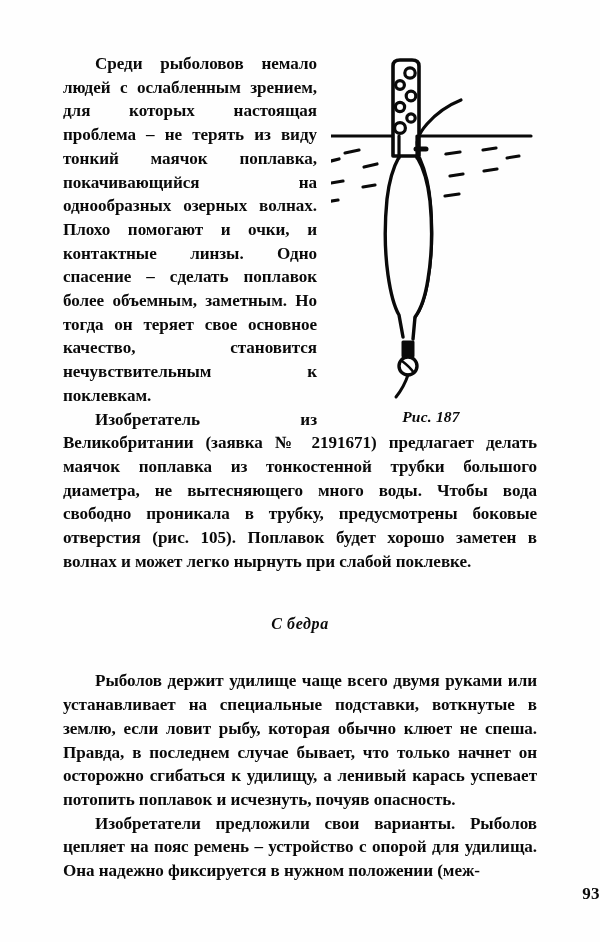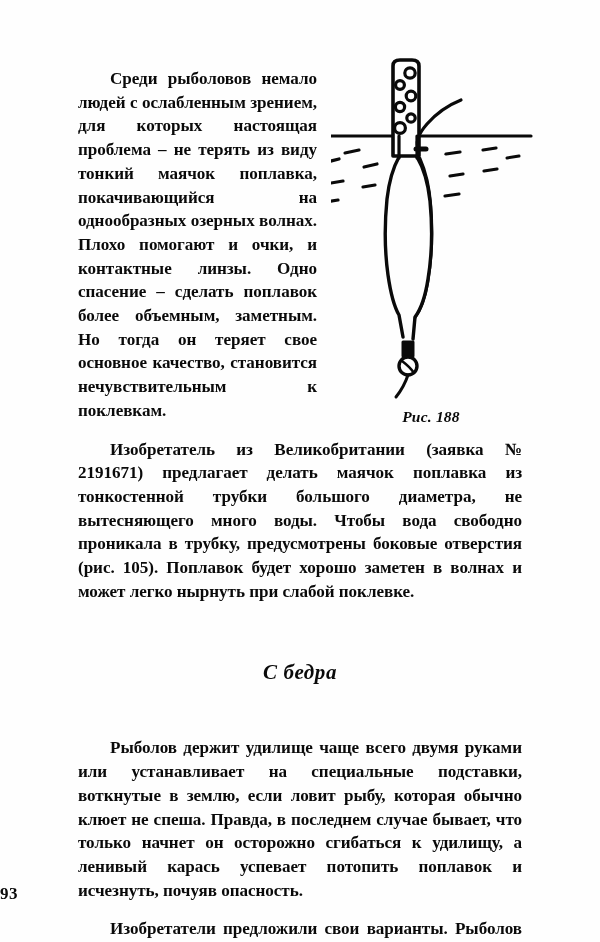--- a/index.html
+++ b/index.html
@@ -38,49 +38,49 @@
     font-style: italic;
     font-size: 15.5px;
     letter-spacing: 0.2px;
     margin-top: 6px;
     margin-right: 6px;
     color: #0a0a0a;
   }
 
   
   p.body-par {
-    margin: 15px;
+    margin: 0;
     font-size: 17.1px;
     line-height: 23.7px;
     text-align: justify;
     text-indent: 32px;
     font-weight: bold;
     letter-spacing: -0.05px;
     -webkit-font-smoothing: none;
   }
 
   
   h2.section-heading {
     margin: 0;
-    font-size: 21px;
+    font-size: 16px;
     font-weight: bold;
     font-style: italic;
     text-align: center;
     letter-spacing: 0.6px;
   }
   .gap-before-heading { height: 42px; }
   .gap-after-heading  { height: 36px; }
 
   
   .page-number {
     position: absolute;
     left: 0;
     right: 0;
     top: 884px;
-    text-align: left;
+    text-align: right;
     font-size: 17px;
     font-weight: bold;
     letter-spacing: 0.4px;
   }
   .clearfix::after { content: ""; display: block; clear: both; }
 </style>
 </head>
 <body>
 
 <div class="page">
@@ -134,21 +134,21 @@
             <line x1="119" y1="122" x2="132" y2="120"></line>
             <line x1="153" y1="117" x2="166" y2="115"></line>
             <line x1="114" y1="142" x2="128" y2="140"></line>
           </g>
 
           <g stroke-width="3">
             <line x1="176" y1="104" x2="188" y2="102"></line>
           </g>
         </g>
       </svg>
-      <div class="fig-caption">Рис. 188</div>
+      <div class="fig-caption">Рис. 187</div>
     </div>
 
     <p class="body-par">Среди рыболовов немало людей с ослабленным зрением, для которых настоящая проблема – не терять из виду тонкий маячок поплавка, покачивающийся на однообразных озерных волнах. Плохо помогают и очки, и контактные линзы. Одно спасение – сделать поплавок более объемным, заметным. Но тогда он теряет свое основное качество, становится нечувствительным к поклевкам.</p>
 
     <p class="body-par">Изобретатель из Великобритании (заявка № 2191671) предлагает делать маячок поплавка из тонкостенной трубки большого диаметра, не вытесняющего много воды. Чтобы вода свободно проникала в трубку, предусмотрены боковые отверстия (рис. 105). Поплавок будет хорошо заметен в волнах и может легко нырнуть при слабой поклевке.</p>
 
     <div class="gap-before-heading"></div>
 
     <h2 class="section-heading">С бедра</h2>
 

